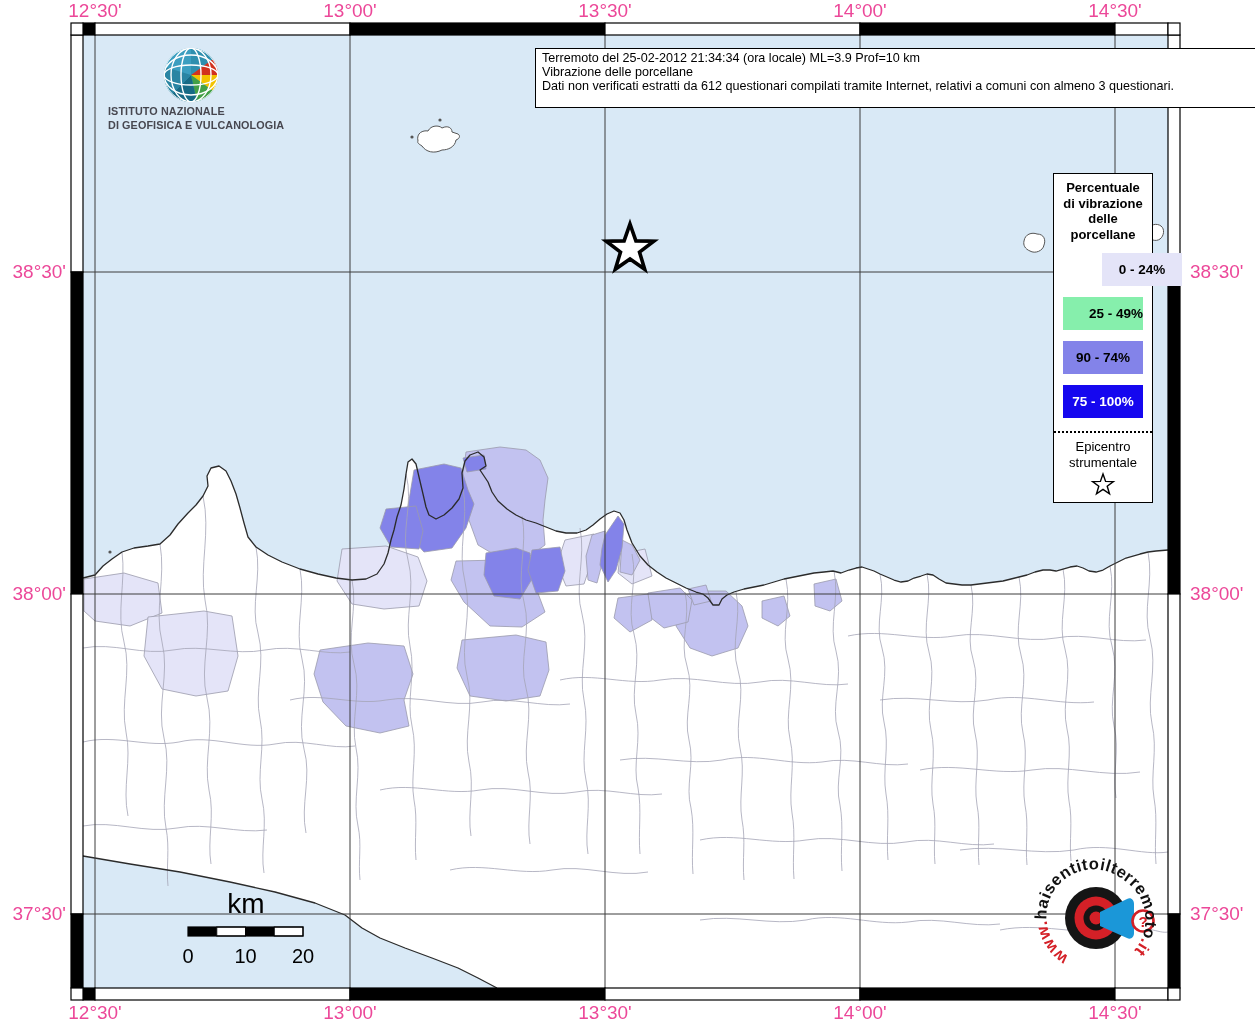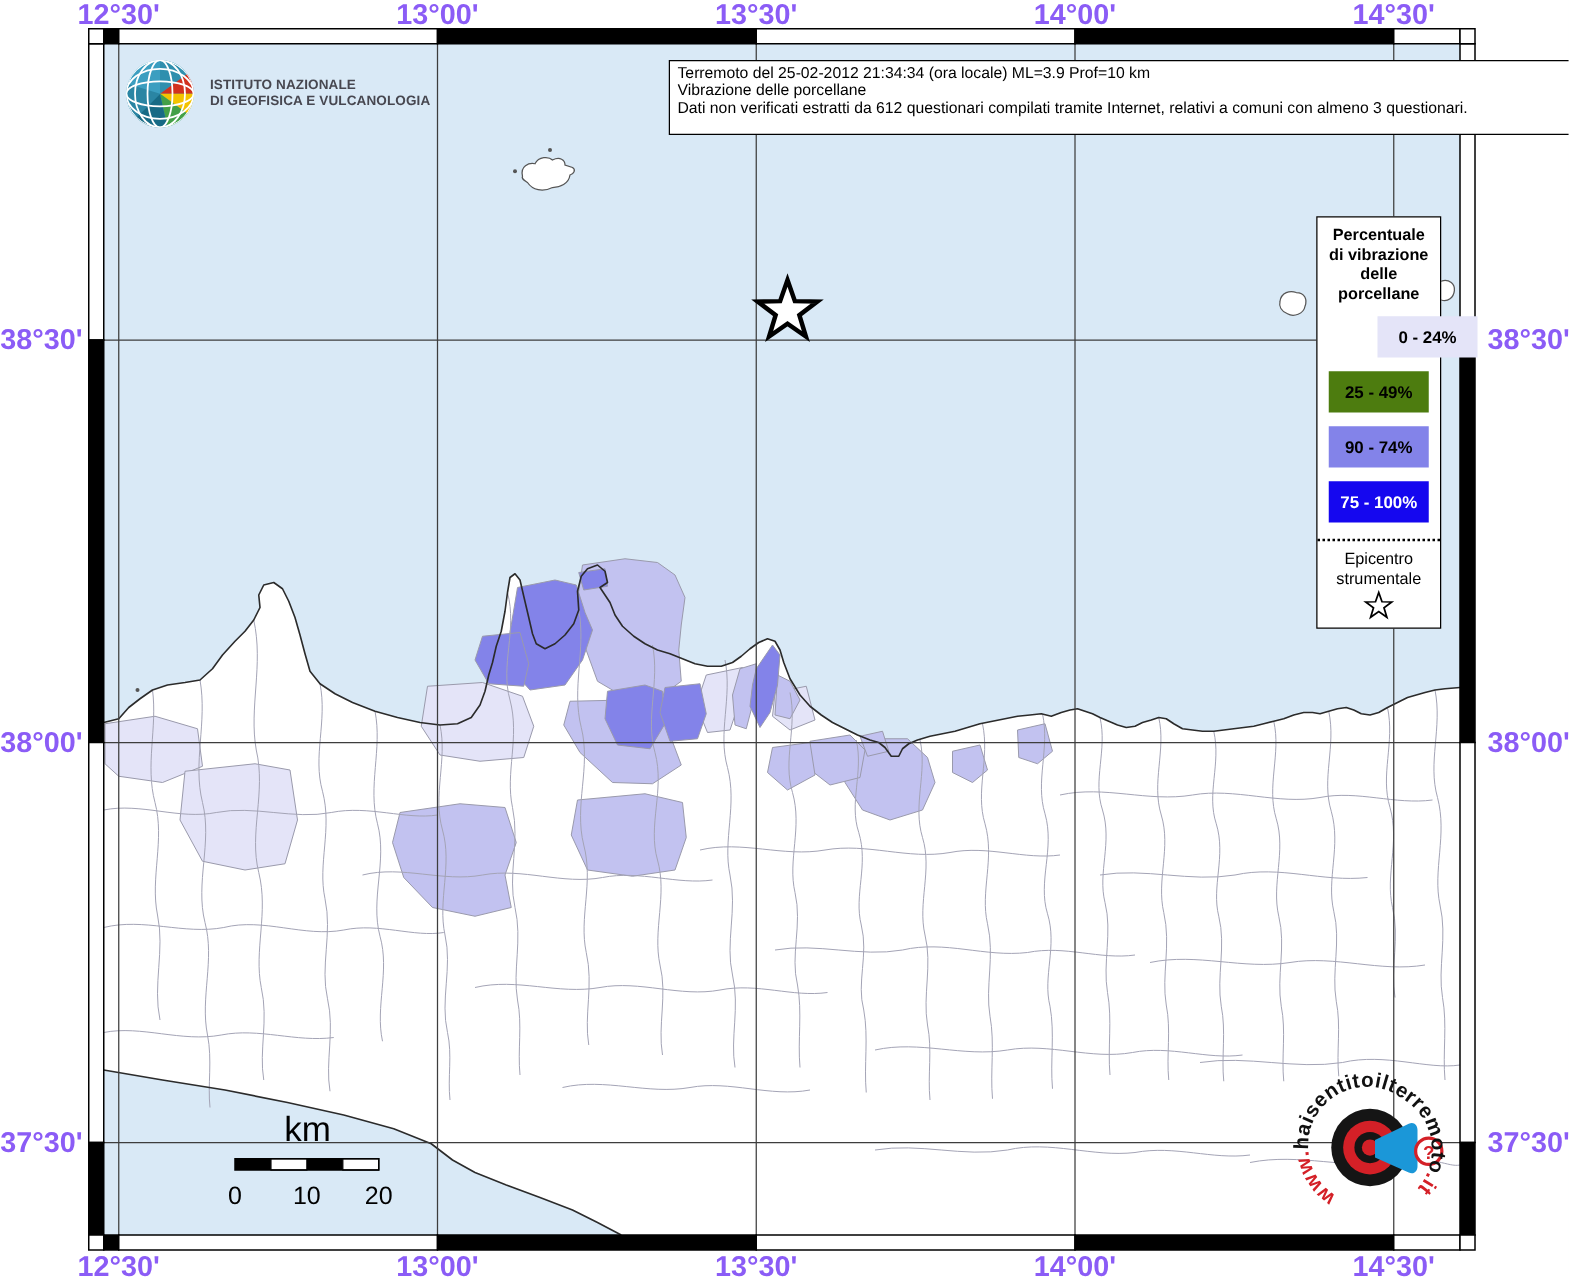--- a/index.html
+++ b/index.html
@@ -1,40 +1,40 @@
 <!DOCTYPE html>
 <html style="--sea: #d9e9f6; --land: #ffffff; --grid: #3d3d3d; --coast: #2b2b2b; --muni: #a4a4b6;"><head>
 <meta charset="utf-8">
 <style>
   html,body{margin:0;padding:0;background:#ffffff;}
   .stage{position:relative;width:1255px;height:1024px;background:#fff;overflow:hidden;
          font-family:"Liberation Sans","DejaVu Sans",sans-serif;}
   .stage svg{position:absolute;left:0;top:0;}
   
-  .axlab{position:absolute;font-size:23px;color:#8b5cf6;white-space:nowrap;font-weight:bold;}
+  .axlab{position:absolute;font-size:19px;color:#ec4899;white-space:nowrap;}
   .axlab.top{top:0;height:22px;line-height:22px;transform:translateX(-50%);}
   .axlab.bottom{top:1002px;height:22px;line-height:22px;transform:translateX(-50%);}
   .axlab.left{right:1189px;transform:translateY(-50%);}
   .axlab.right{left:1190px;transform:translateY(-50%);}
   
   .title-box{position:absolute;left:535px;top:48px;width:750px;height:60px;background:#fff;
              border:1.5px solid #000;box-sizing:border-box;padding:2px 6px;font-size:12.6px;
              line-height:14.2px;color:#000;}
   .title-box div{white-space:nowrap;overflow:hidden;}
   
   .legend{position:absolute;left:1053px;top:173px;width:100px;height:330px;background:#fff;
           border:1.6px solid #000;box-sizing:border-box;text-align:center;}
   .legend .ltitle{font-weight:bold;font-size:13px;line-height:15.5px;margin-top:6px;}
   .legend .swatch{width:80px;height:33px;margin:11px auto 0 auto;font-weight:bold;font-size:13.5px;
                   line-height:33px;color:#000;}
   .legend .divider{border-top:2px dotted #000;margin:13px 0 6px 0;}
   .legend .epi{font-weight:normal;font-size:13px;line-height:15.5px;}
   .legend .lstar{margin-top:2px;}
   
-  .ingv{position:absolute;left:98px;top:45px;display:flex;align-items:center;}
+  .ingv{position:absolute;left:98px;top:45px;display:flex;align-items:center;flex-direction:column;}
   .ingv .txt{margin-left:10px;color:#474750;font-weight:bold;font-size:10.8px;line-height:13.5px;
              letter-spacing:0.1px;}
 </style>
 </head>
 <body>
 
 <div class="stage">
 
 <svg width="1255" height="1024" viewBox="0 0 1255 1024">
 
@@ -263,21 +263,21 @@
 </div>
 
 <div class="legend">
   <div class="ltitle">
     <div>Percentuale</div>
     <div>di vibrazione</div>
     <div>delle</div>
     <div>porcellane</div>
   </div>
   <div class="swatch" style="background: rgb(228, 228, 248); color: rgb(0, 0, 0); margin-left: 48px;">0 - 24%</div>
-  <div class="swatch" style="background: #4d7c0f; color: rgb(0, 0, 0);">25 - 49%</div>
+  <div class="swatch" style="background: #86efac; color: rgb(0, 0, 0); text-align: right;">25 - 49%</div>
   <div class="swatch" style="background: rgb(131, 131, 233); color: rgb(0, 0, 0);">90 - 74%</div>
   <div class="swatch" style="background: rgb(21, 7, 239); color: rgb(255, 255, 255);">75 - 100%</div>
   <div class="divider"></div>
   <div class="epi">
     <div>Epicentro</div>
     <div>strumentale</div>
   </div>
   <div class="lstar">
     <svg width="26" height="26" viewBox="0 0 26 26" style="position:static;">
       <polygon points="13,2 15.6,9.4 23.4,9.6 17.2,14.3 19.5,21.8 13,17.3 6.5,21.8 8.8,14.3 2.6,9.6 10.4,9.4" fill="#fff" stroke="#000" stroke-width="1.4"></polygon>

